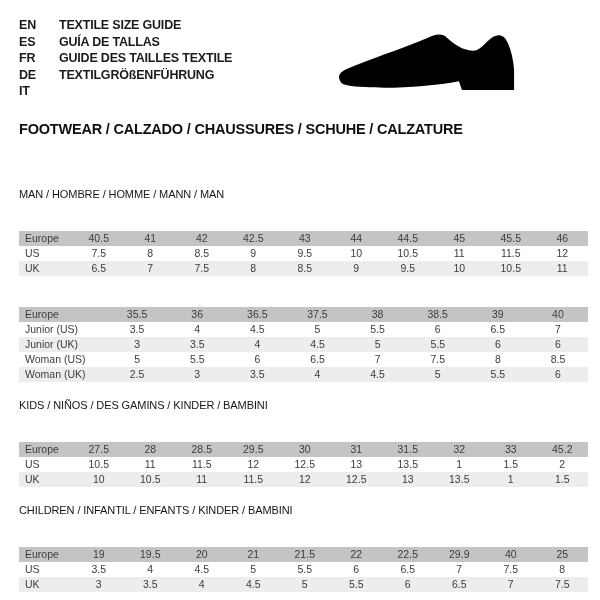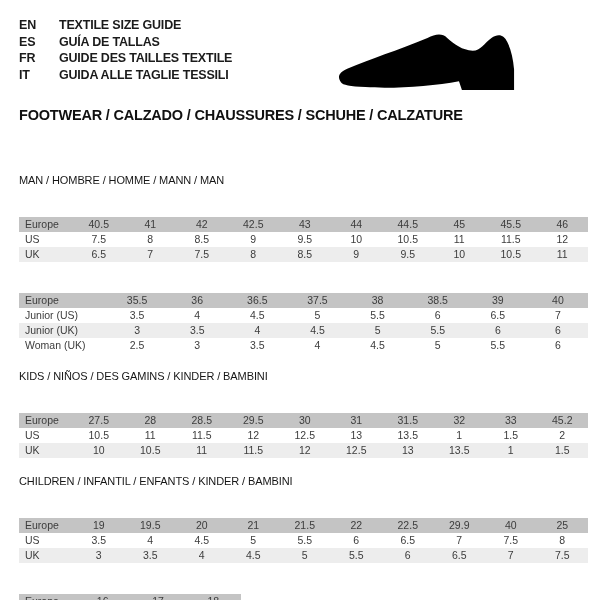--- a/index.html
+++ b/index.html
@@ -24,21 +24,21 @@
   }
   .lang-code { width: 40px; flex: 0 0 40px; }
   .shoe-wrap { margin: 14px 10px 0 0; }
   .shoe-wrap svg { display: block; width: 182px; height: 72px; }
 
   .category-title {
     font-weight: bold;
     font-size: 14.5px;
     letter-spacing: -0.2px;
     color: #101010;
-    margin-top: 9px;
+    margin-top: 21px;
     white-space: nowrap;
   }
 
   
   .size-section { margin-top: 17px; }
   .size-section.first { margin-top: 51px; }
   .section-title {
     font-size: 11px;
     font-weight: normal;
     letter-spacing: -0.1px;
@@ -84,22 +84,25 @@
         </div>
         <div class="lang-row">
           <span class="lang-code">ES</span>
           <span class="lang-label">GUÍA DE TALLAS</span>
         </div>
         <div class="lang-row">
           <span class="lang-code">FR</span>
           <span class="lang-label">GUIDE DES TAILLES TEXTILE</span>
         </div>
         <div class="lang-row">
+          <span class="lang-code">DE</span>
+          <span class="lang-label">TEXTILGRÖßENFÜHRUNG</span>
+        </div>
+        <div class="lang-row">
           <span class="lang-code">IT</span>
-          <span class="lang-label">GUIDA ALLE TAGLIE TESSILI</span>
         </div>
       </div>
     <div class="shoe-wrap">
       <svg viewBox="0 0 185 65" xmlns="http://www.w3.org/2000/svg" aria-hidden="true">
         <path fill="#000000" d="M 5 53
           C 1 47, 3 43, 12 39
           C 35 29, 62 21, 93 8
           C 101 4, 108 3, 113 8
           C 121 15, 128 20, 139 21
           C 147 21, 151 13, 158 8
@@ -193,20 +196,31 @@
               <td>3</td>
               <td>3.5</td>
               <td>4</td>
               <td>4.5</td>
               <td>5</td>
               <td>5.5</td>
               <td>6</td>
               <td>6</td>
             </tr>
             <tr>
+              <td class="lbl">Woman (US)</td>
+              <td>5</td>
+              <td>5.5</td>
+              <td>6</td>
+              <td>6.5</td>
+              <td>7</td>
+              <td>7.5</td>
+              <td>8</td>
+              <td>8.5</td>
+            </tr>
+            <tr>
               <td class="lbl">Woman (UK)</td>
               <td>2.5</td>
               <td>3</td>
               <td>3.5</td>
               <td>4</td>
               <td>4.5</td>
               <td>5</td>
               <td>5.5</td>
               <td>6</td>
             </tr>

